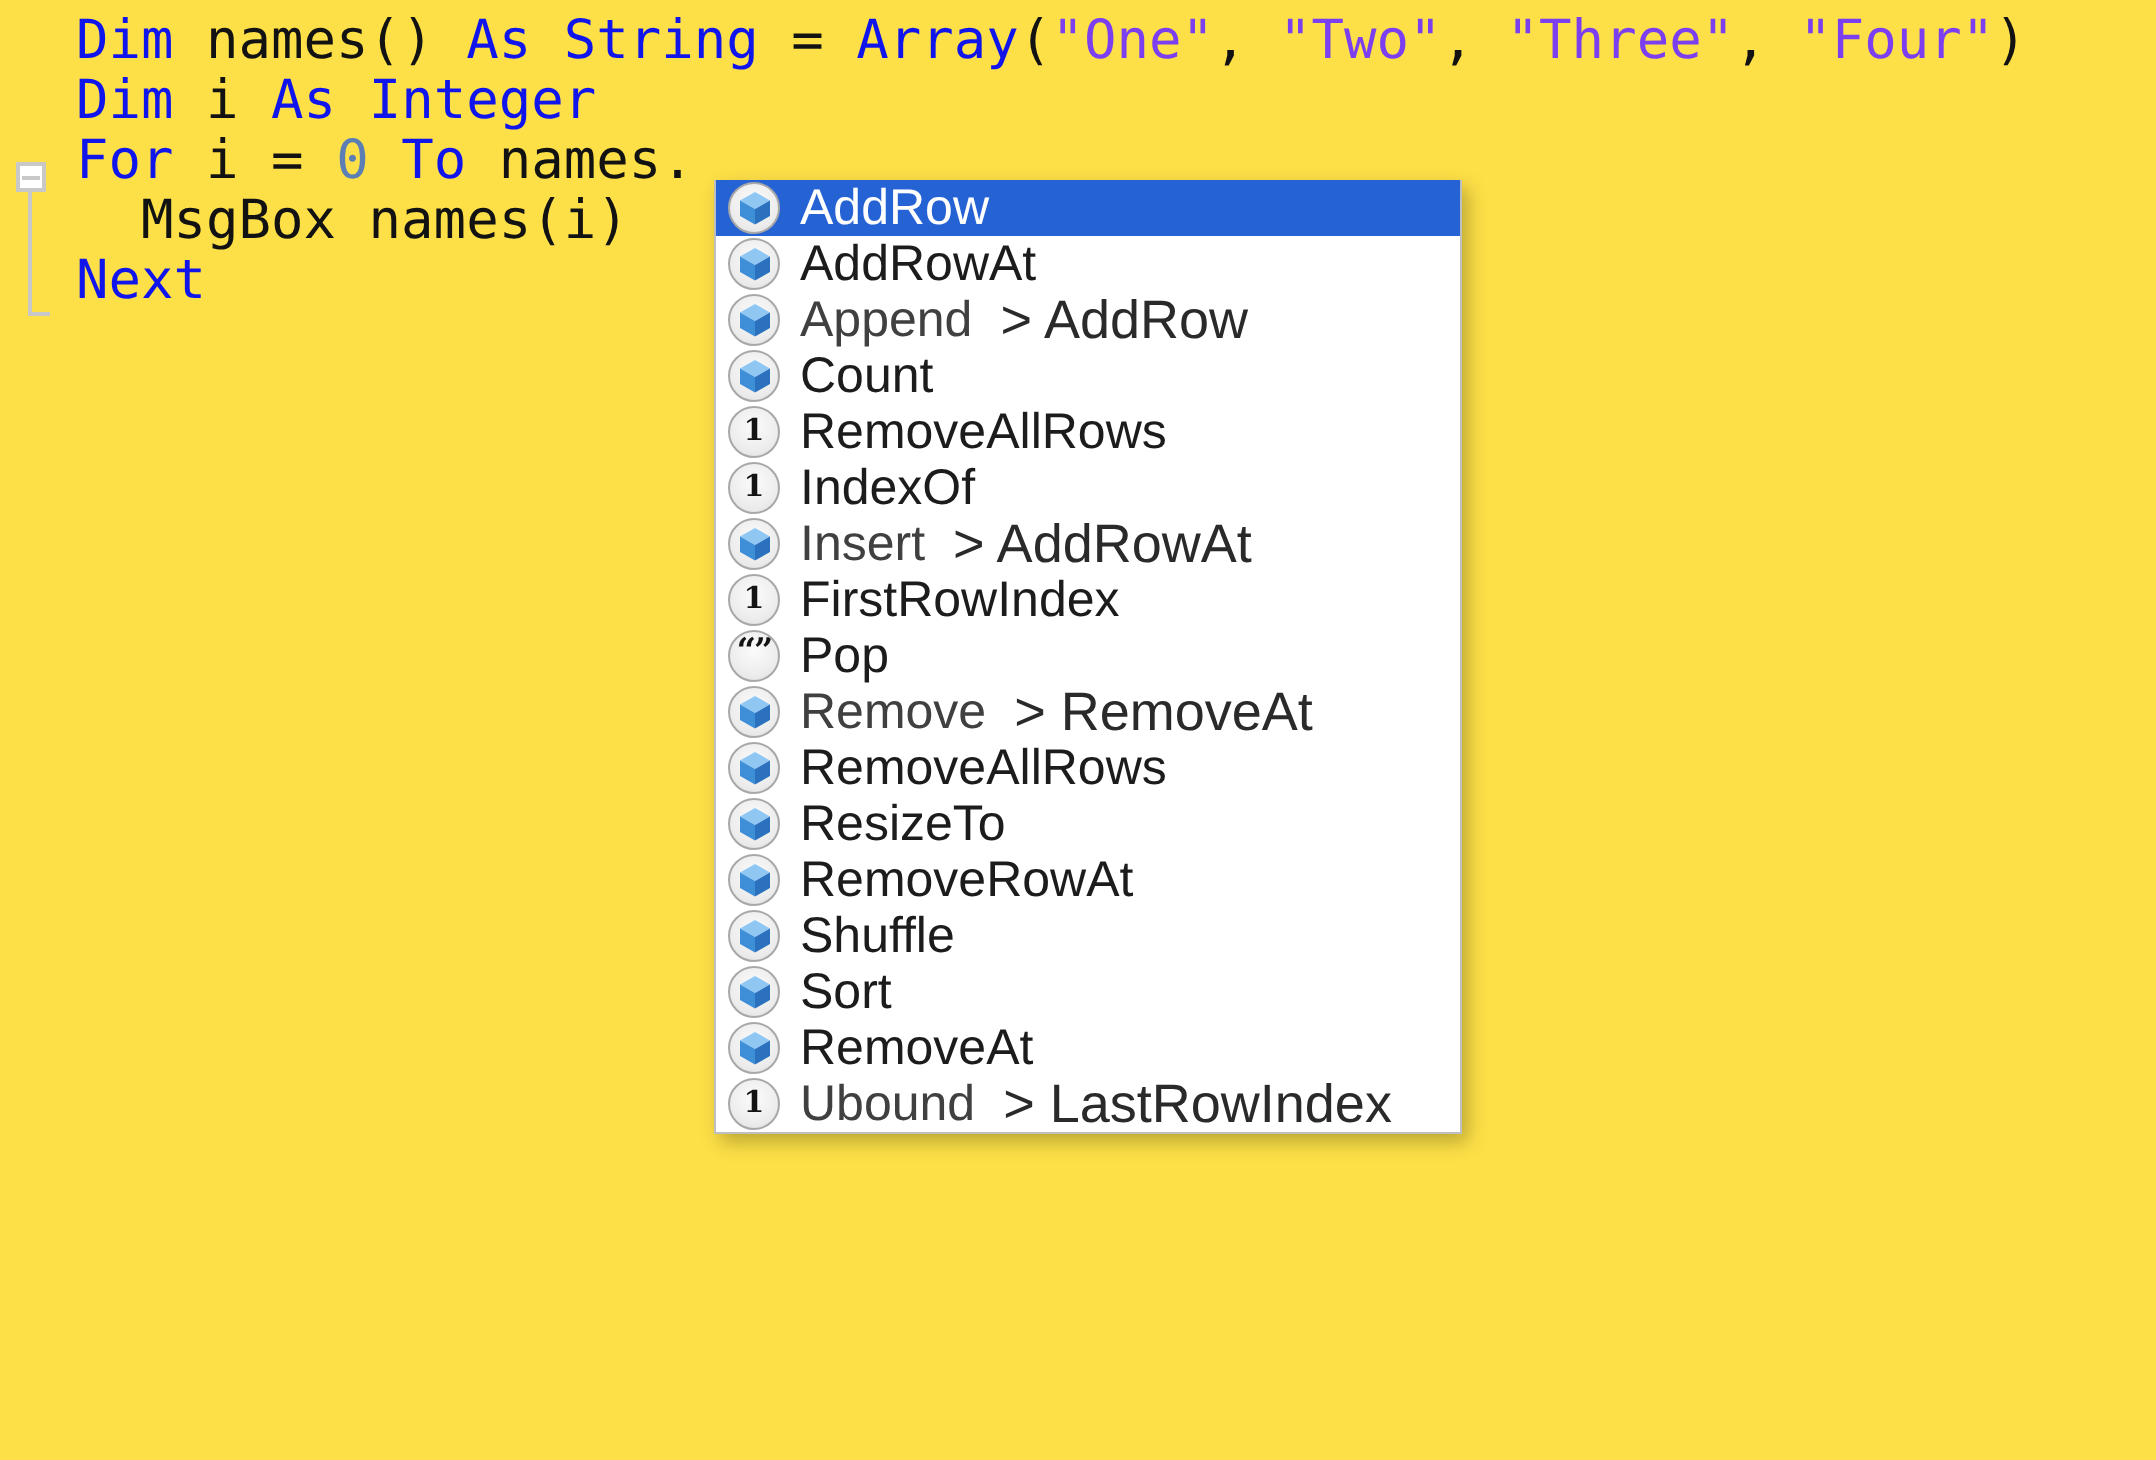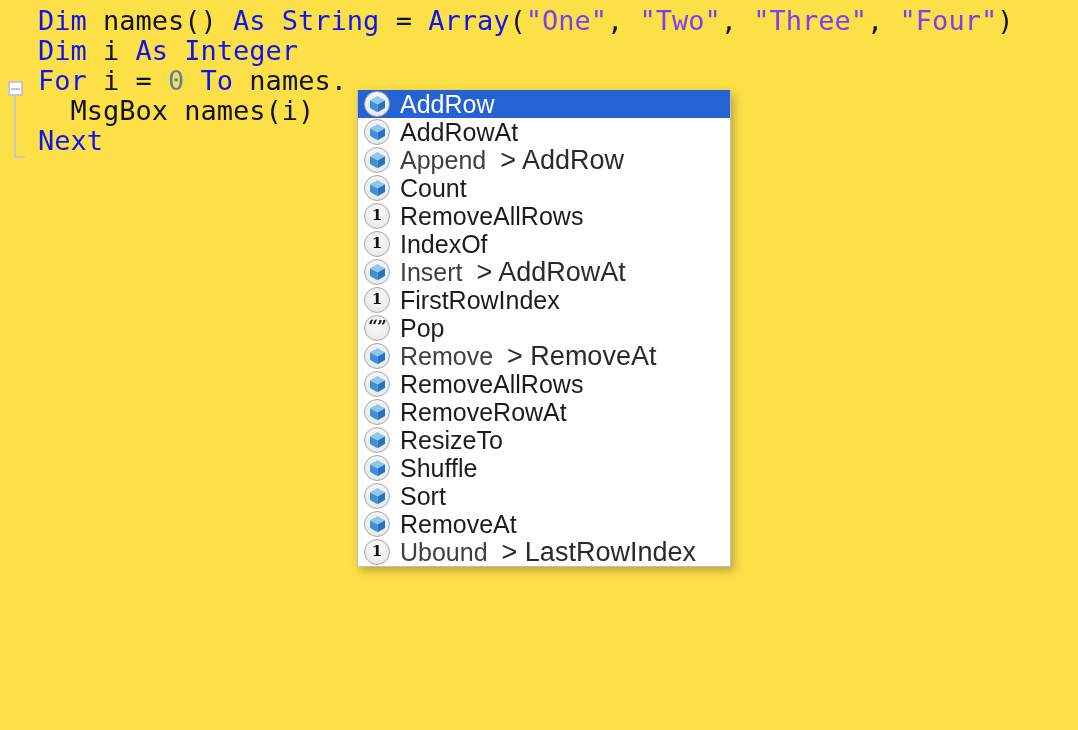--- a/index.html
+++ b/index.html
@@ -283,31 +283,31 @@
       <span class="ac-label">RemoveAllRows</span>
     </div>
     <div class="ac-row">
       <span class="ac-icon">
         <svg width="17" height="18" viewBox="0 0 34 36">
           <polygon points="17,2 32,10.5 17,19 2,10.5" fill="#8fc6f2"></polygon>
           <polygon points="2,10.5 17,19 17,34.5 2,26" fill="#3f8fd8"></polygon>
           <polygon points="32,10.5 32,26 17,34.5 17,19" fill="#2b71bd"></polygon>
         </svg>
       </span>
+      <span class="ac-label">ResizeTo</span>
+    </div>
+    <div class="ac-row">
+      <span class="ac-icon">
+        <svg width="17" height="18" viewBox="0 0 34 36">
+          <polygon points="17,2 32,10.5 17,19 2,10.5" fill="#8fc6f2"></polygon>
+          <polygon points="2,10.5 17,19 17,34.5 2,26" fill="#3f8fd8"></polygon>
+          <polygon points="32,10.5 32,26 17,34.5 17,19" fill="#2b71bd"></polygon>
+        </svg>
+      </span>
       <span class="ac-label">RemoveRowAt</span>
-    </div>
-    <div class="ac-row">
-      <span class="ac-icon">
-        <svg width="17" height="18" viewBox="0 0 34 36">
-          <polygon points="17,2 32,10.5 17,19 2,10.5" fill="#8fc6f2"></polygon>
-          <polygon points="2,10.5 17,19 17,34.5 2,26" fill="#3f8fd8"></polygon>
-          <polygon points="32,10.5 32,26 17,34.5 17,19" fill="#2b71bd"></polygon>
-        </svg>
-      </span>
-      <span class="ac-label">ResizeTo</span>
     </div>
     <div class="ac-row">
       <span class="ac-icon">
         <svg width="17" height="18" viewBox="0 0 34 36">
           <polygon points="17,2 32,10.5 17,19 2,10.5" fill="#8fc6f2"></polygon>
           <polygon points="2,10.5 17,19 17,34.5 2,26" fill="#3f8fd8"></polygon>
           <polygon points="32,10.5 32,26 17,34.5 17,19" fill="#2b71bd"></polygon>
         </svg>
       </span>
       <span class="ac-label">Shuffle</span>

